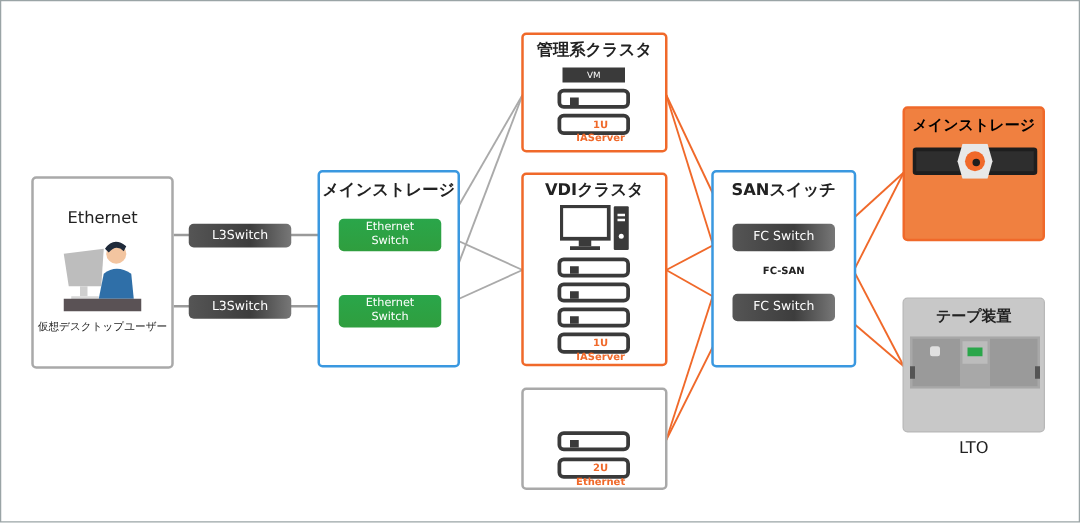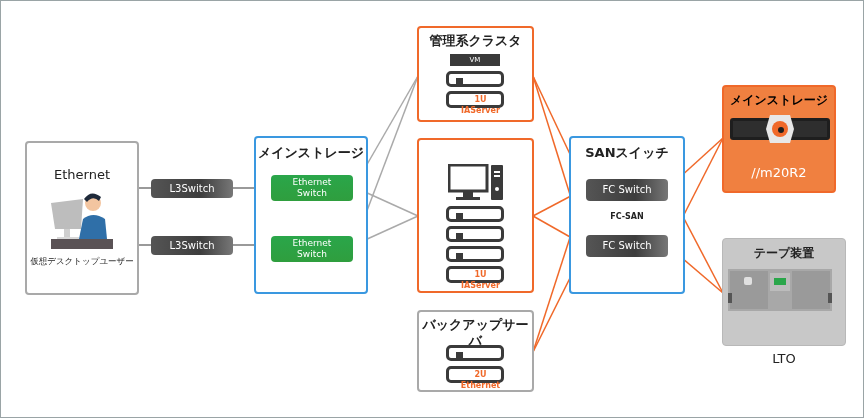--- a/index.html
+++ b/index.html
@@ -77,61 +77,60 @@
 </div>
 
 <div class="box orange" style="left:417px;top:26px;width:117px;height:96px;">
   <div class="title" style="top:5px;">管理系クラスタ</div>
   <div class="vm" style="left:31px;top:26px;width:50px;height:12px;">VM</div>
   <div class="srv" style="left:27px;top:43px;width:58px;height:16px;"></div>
   <div class="srvlbl" style="left:27px;top:63px;width:58px;height:17px;">1U IAServer</div>
 </div>
 
 <div class="box orange" style="left:417px;top:138px;width:117px;height:155px;">
+  <div class="title" style="top:5px;">VDIクラスタ</div>
   <svg style="position:absolute;left:29px;top:24px;" width="56" height="38" viewBox="0 0 56 38">
     <rect x="1" y="1" width="38" height="26" fill="none" stroke="#3a3a3a" stroke-width="3"></rect>
     <rect x="15" y="28" width="10" height="5" fill="#3a3a3a"></rect>
     <rect x="8" y="33" width="24" height="3" fill="#3a3a3a"></rect>
     <rect x="43" y="1" width="12" height="35" rx="1" fill="#3a3a3a"></rect>
     <rect x="46" y="7" width="6" height="2" fill="#fff"></rect>
     <rect x="46" y="11" width="6" height="2" fill="#fff"></rect>
     <circle cx="49" cy="25" r="2" fill="#fff"></circle>
   </svg>
   <div class="srv" style="left:27px;top:66px;width:58px;height:16px;"></div>
   <div class="srv" style="left:27px;top:86px;width:58px;height:16px;"></div>
   <div class="srv" style="left:27px;top:106px;width:58px;height:16px;"></div>
   <div class="srvlbl" style="left:27px;top:126px;width:58px;height:17px;">1U IAServer</div>
 </div>
 
 <div class="box gray" style="left:417px;top:310px;width:117px;height:82px;">
-  <div class="title" style="top:5px;">バックアップサーバ</div>
   <div class="srv" style="left:27px;top:33px;width:58px;height:16px;"></div>
   <div class="srvlbl" style="left:27px;top:54px;width:58px;height:17px;">2U Ethernet</div>
 </div>
 
 <div class="box blue" style="left:569px;top:136px;width:116px;height:158px;">
   <div class="title" style="top:7px;">SANスイッチ</div>
   <div class="pill-dark" style="left:15px;top:41px;width:82px;height:22px;line-height:22px;font-size:10px;">FC Switch</div>
   <div class="small" style="position:absolute;left:0;right:0;top:74px;text-align:center;font-size:8px;font-weight:bold;">FC-SAN</div>
   <div class="pill-dark" style="left:15px;top:97px;width:82px;height:22px;line-height:22px;font-size:10px;">FC Switch</div>
 </div>
 
 <div class="box" style="left:722px;top:85px;width:114px;height:108px;background:#f08040;border:2px solid #f0692a;">
   <div class="title" style="top:5px;color:#000000;font-size:12px;">メインストレージ</div>
   <svg style="position:absolute;left:6px;top:28px;" width="100" height="28" viewBox="0 0 100 28">
     <rect x="0" y="3" width="100" height="22" rx="3" fill="#1e1e1e"></rect>
     <rect x="3" y="6" width="94" height="16" fill="#2e2e2e"></rect>
     <polygon points="40,0 60,0 64,14 60,28 40,28 36,14" fill="#e8e8e8"></polygon>
     <circle cx="50" cy="14" r="8" fill="#f0692a"></circle>
     <circle cx="51" cy="15" r="3" fill="#1e1e1e"></circle>
   </svg>
-  <div class="title" style="top:78px;color:#fff;font-weight:normal;font-size:13px;">//m20R2</div>
 </div>
 
-<div class="box" style="left:722px;top:238px;width:124px;height:108px;background:#c8c8c8;border:1px solid #b8b8b8;">
+<div class="box" style="left:722px;top:238px;width:114px;height:108px;background:#c8c8c8;border:1px solid #b8b8b8;">
   <div class="title" style="top:6px;font-size:12px;">テープ装置</div>
   <svg style="position:absolute;left:5px;top:30px;" width="104" height="42" viewBox="0 0 104 42">
     <rect x="0" y="0" width="104" height="42" fill="#a8a8a8"></rect>
     <rect x="2" y="2" width="38" height="38" fill="#9a9a9a"></rect>
     <rect x="64" y="2" width="38" height="38" fill="#9a9a9a"></rect>
     <rect x="42" y="4" width="20" height="18" fill="#bcbcbc"></rect>
     <rect x="46" y="9" width="12" height="7" fill="#2aa64a"></rect>
     <rect x="16" y="8" width="8" height="8" rx="2" fill="#e0e0e0"></rect>
     <rect x="0" y="24" width="4" height="10" fill="#555"></rect>
     <rect x="100" y="24" width="4" height="10" fill="#555"></rect>

